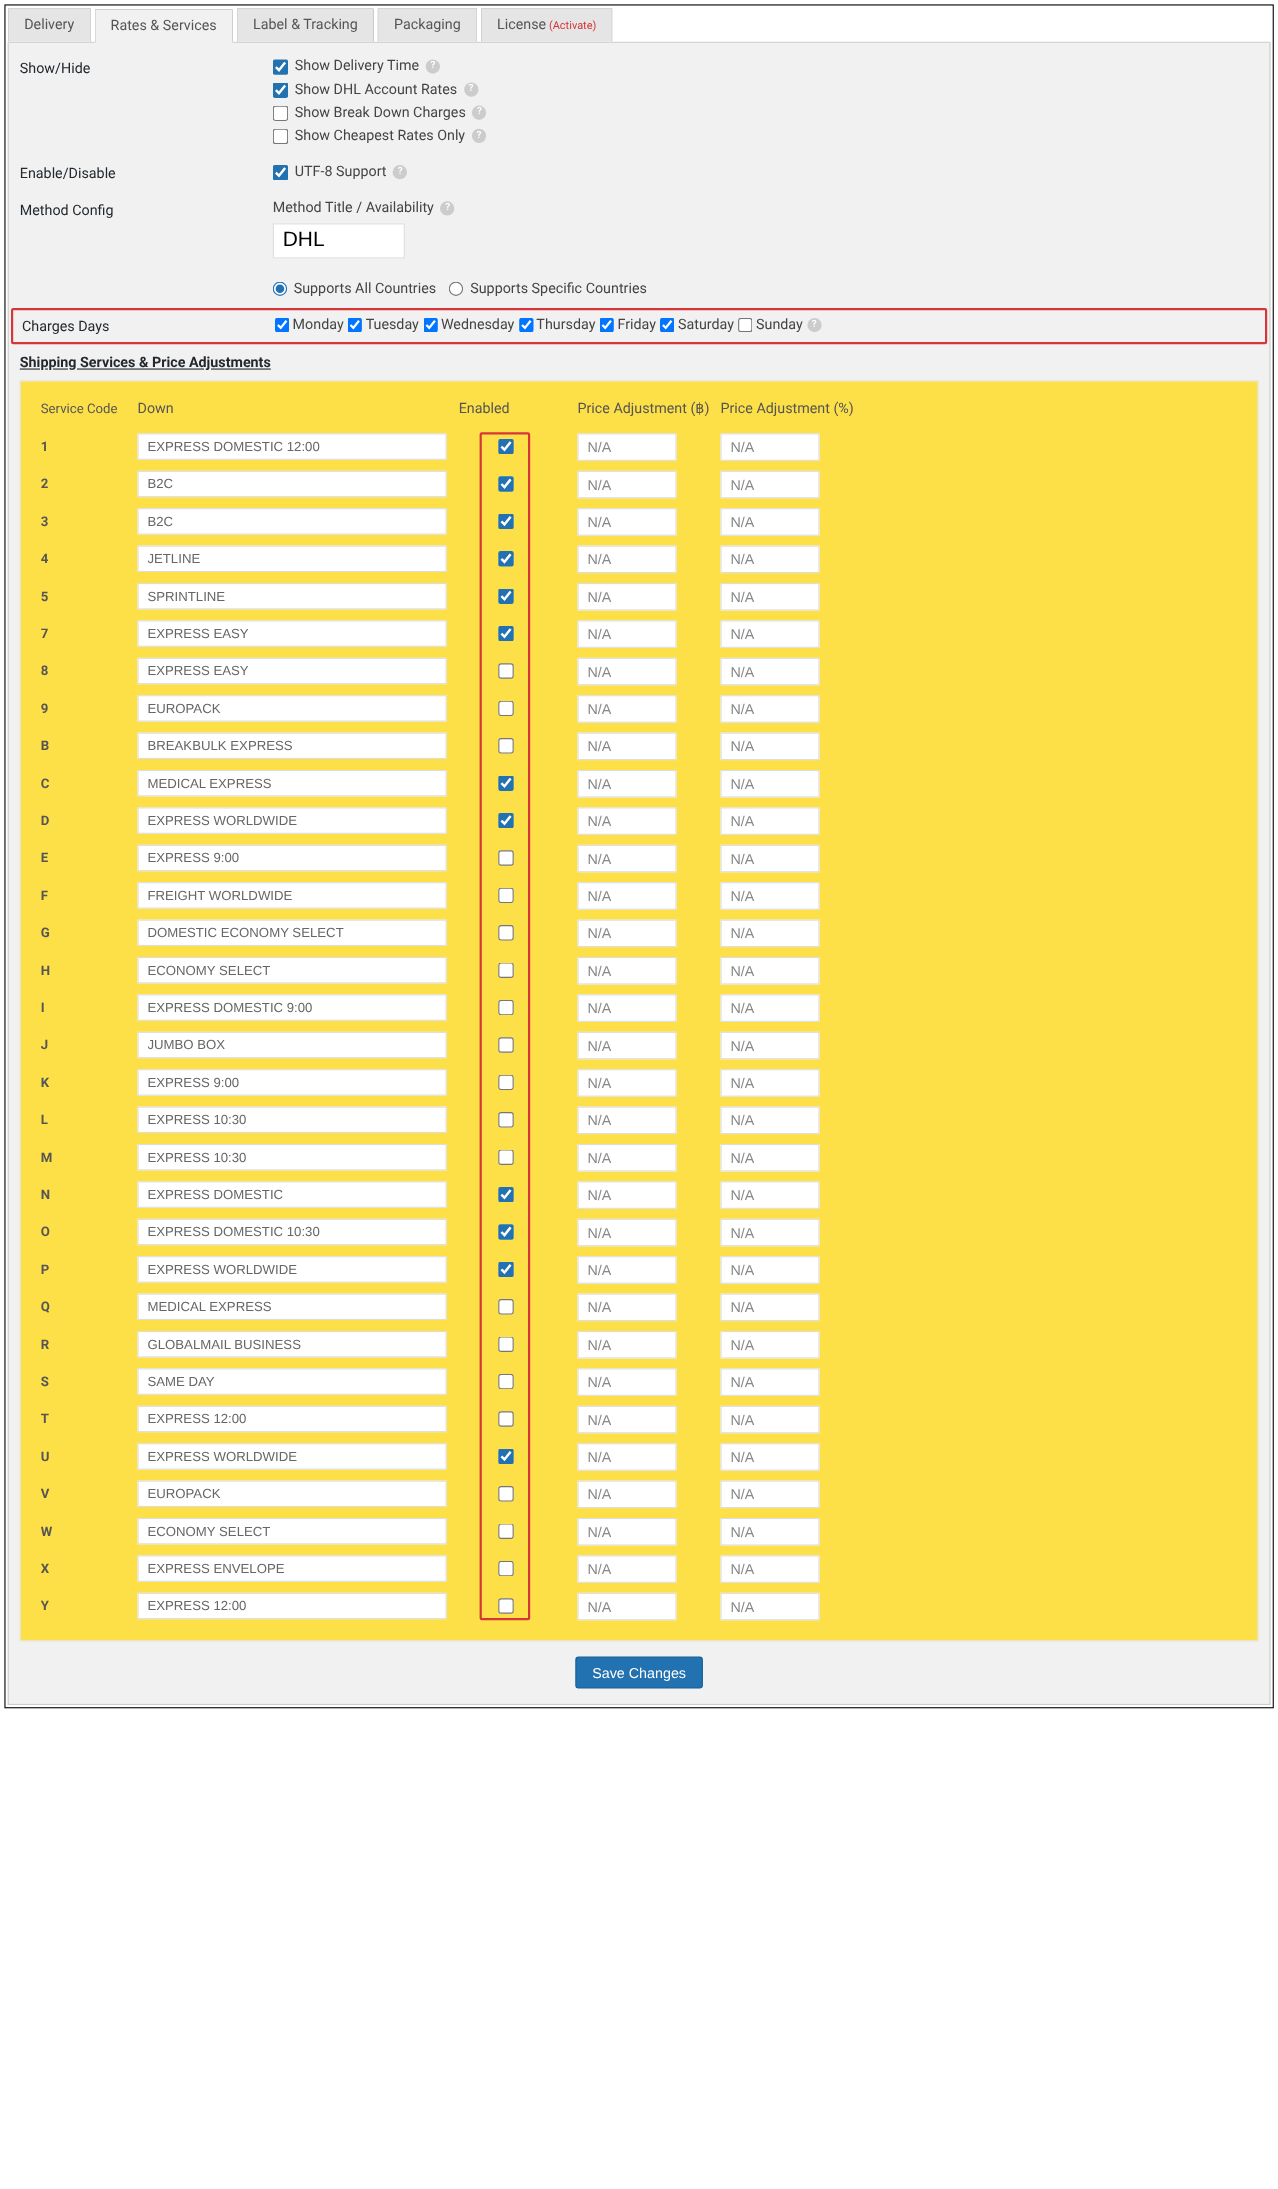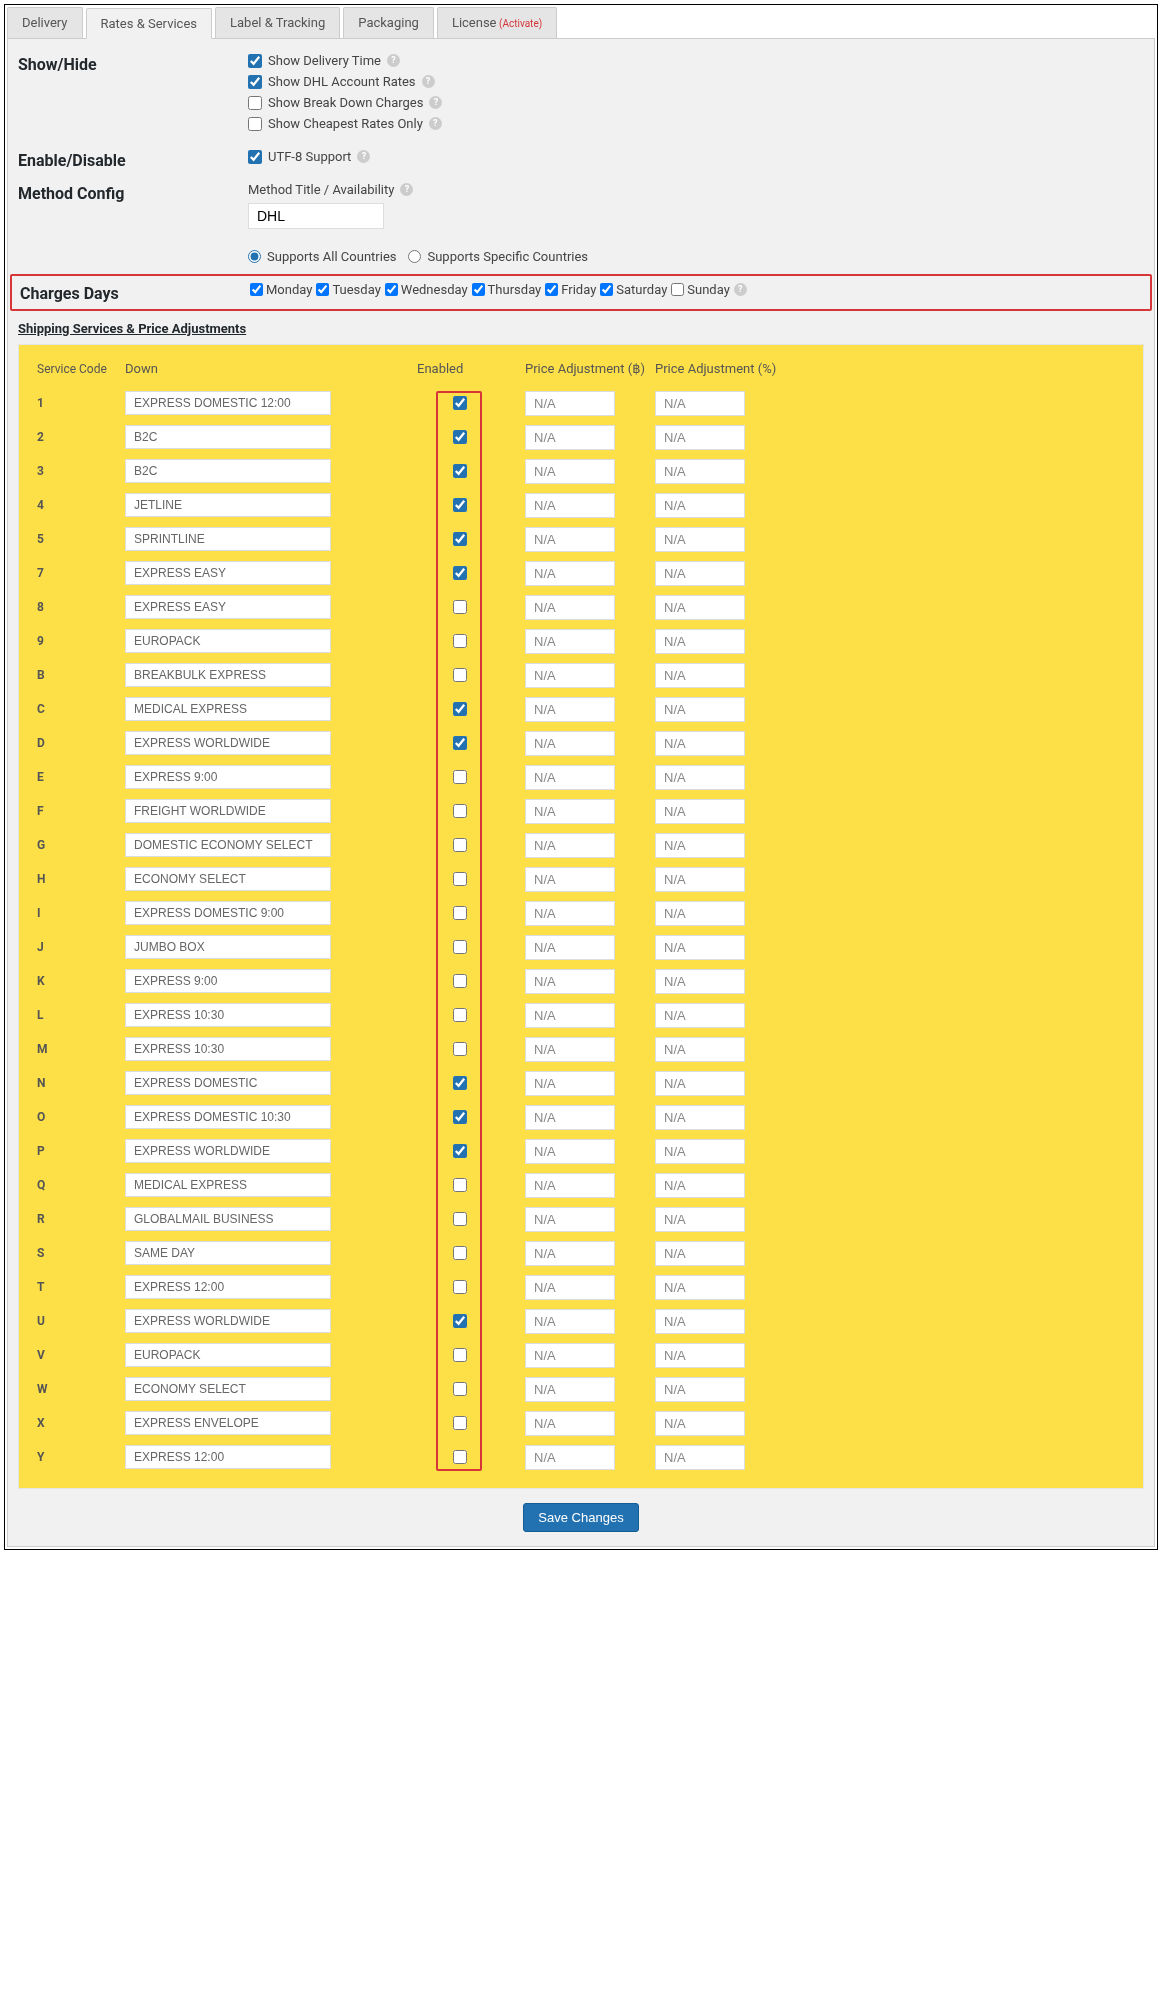--- a/index.html
+++ b/index.html
@@ -42,23 +42,23 @@
   border: 1px solid #ccc;
   border-top: none;
   padding: 8px 10px;
 }
 .section {
   display: flex;
   padding: 6px 0;
 }
 .section-label {
   width: 230px;
-  font-weight: bold;
+  font-weight: normal;
   color: #23282d;
-  font-size: 16px;
+  font-size: 13px;
   padding-top: 2px;
 }
 .section-body { flex: 1; }
 .opt-row {
   display: flex;
   align-items: center;
   gap: 6px;
   margin-bottom: 6px;
   font-size: 13px;
   color: #444;
@@ -76,22 +76,22 @@
   background: #ccc;
   color: #fff;
   font-size: 9px;
   line-height: 13px;
   text-align: center;
   font-weight: bold;
 }
 .text-input {
   border: 1px solid #ddd;
   padding: 4px 8px;
-  font-size: 14px;
-  width: 136px;
+  font-size: 19px;
+  width: 120px;
   background: #fff;
 }
 .radio-row {
   display: flex;
   align-items: center;
   gap: 6px;
   margin-top: 20px;
   font-size: 13px;
 }
 .radio-row input[type="radio"] {
@@ -138,21 +138,21 @@
   min-height: 34px;
 }
 .col-code { width: 78px; font-size: 12px; color: #555; font-weight: bold; }
 .thead .col-code { font-weight: normal; }
 .col-name { width: 270px; }
 .col-enabled { width: 110px; text-align: center; display: flex; justify-content: center; }
 .col-adj1 { width: 120px; }
 .col-adj2 { width: 140px; }
 .thead .col-enabled { justify-content: flex-start; text-align: left; display: block; padding-left: 12px; }
 .name-input {
-  width: 206px;
+  width: 281px;
   border: 1px solid #ddd;
   padding: 4px 8px;
   font-size: 12px;
   background: #fff;
   color: #666;
 }
 .adj-input {
   width: 90px;
   border: 1px solid #ddd;
   padding: 4px 8px;

